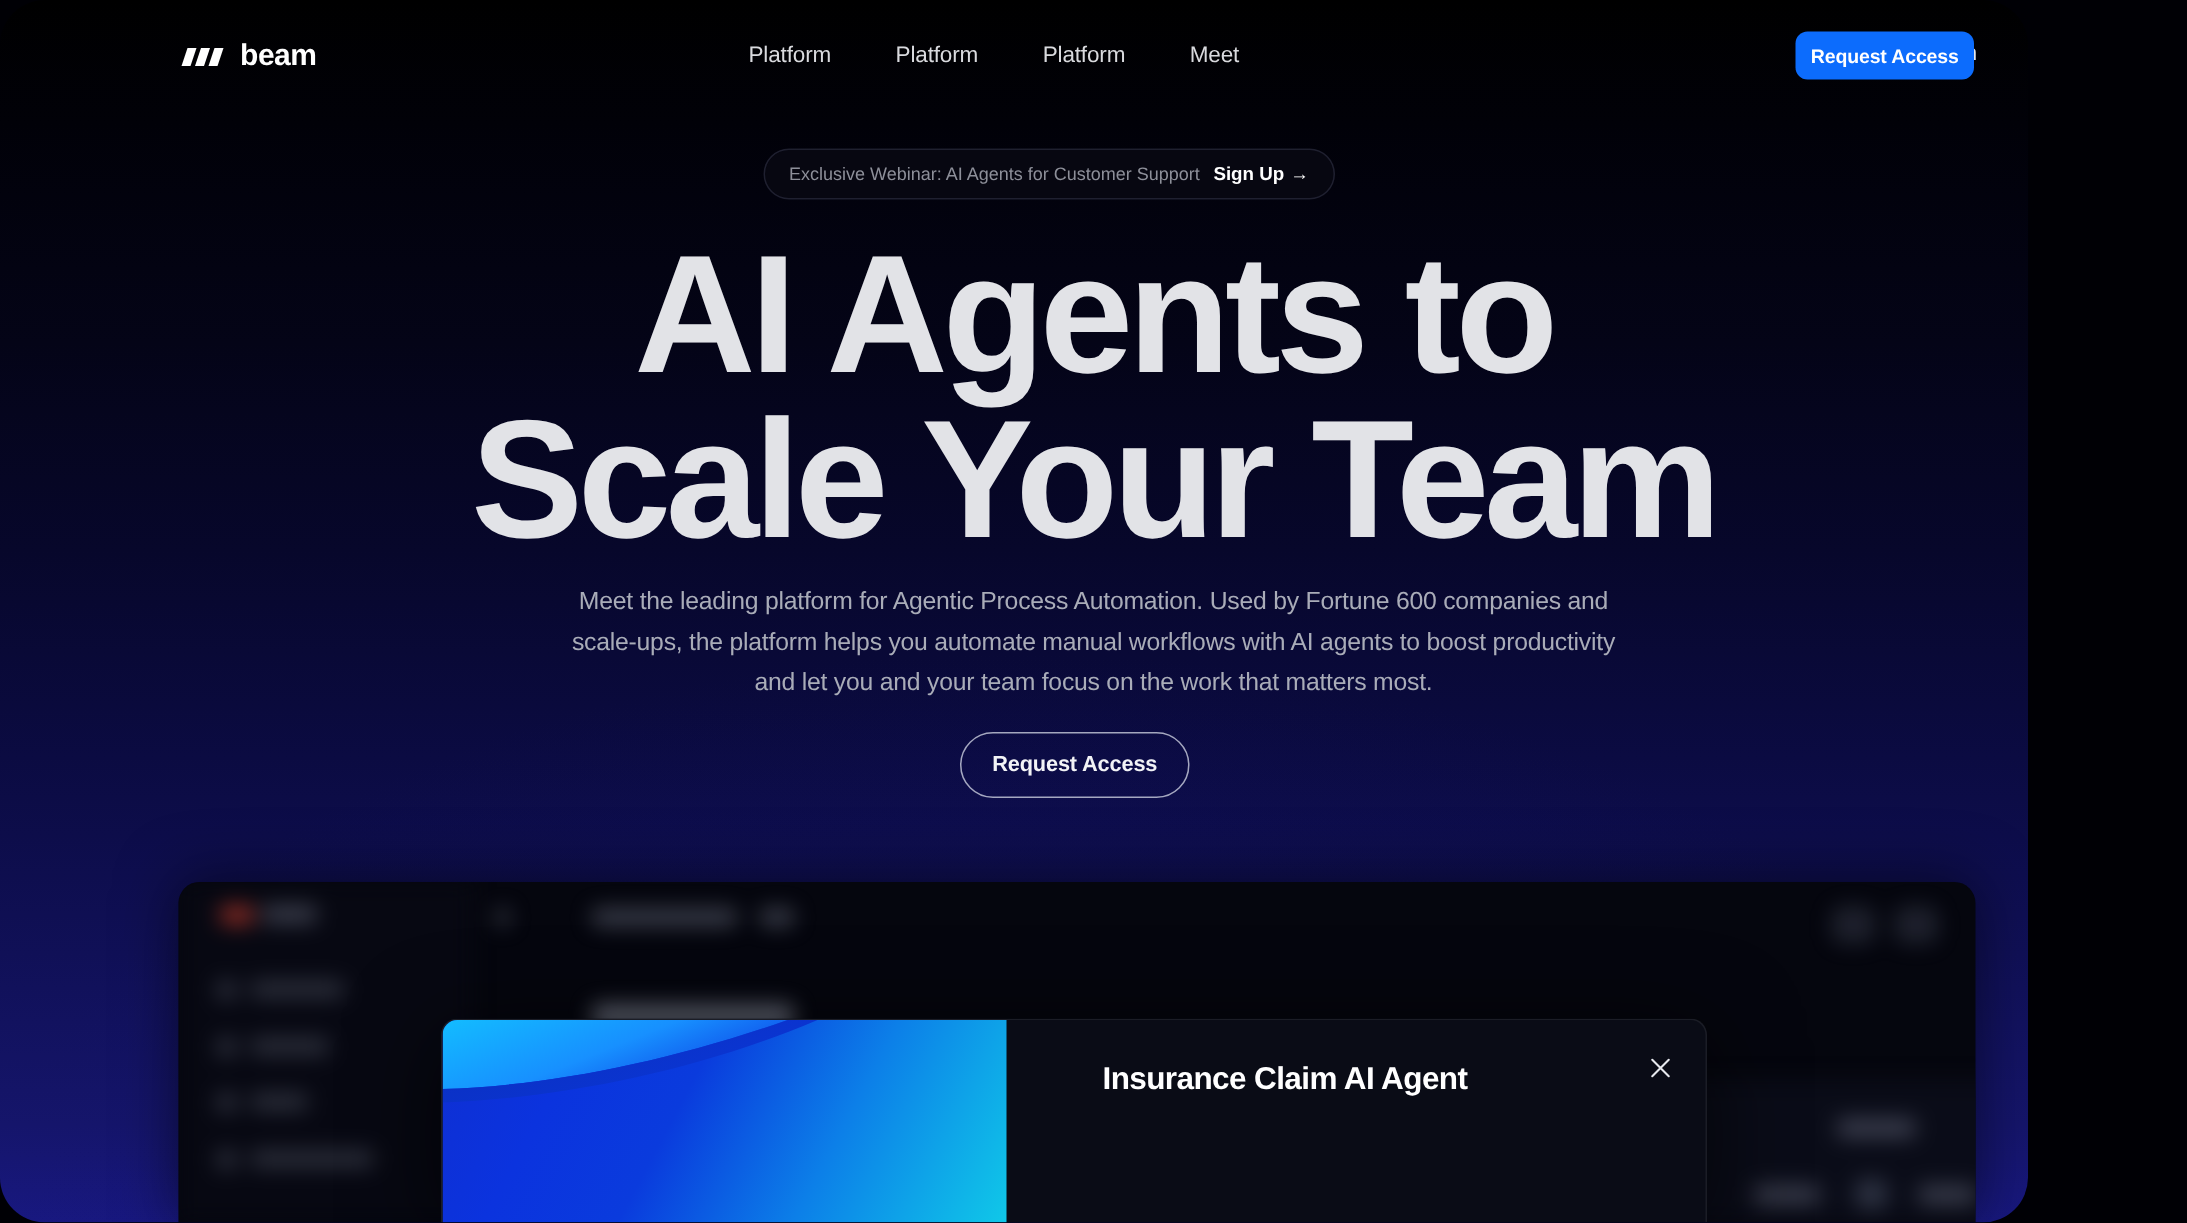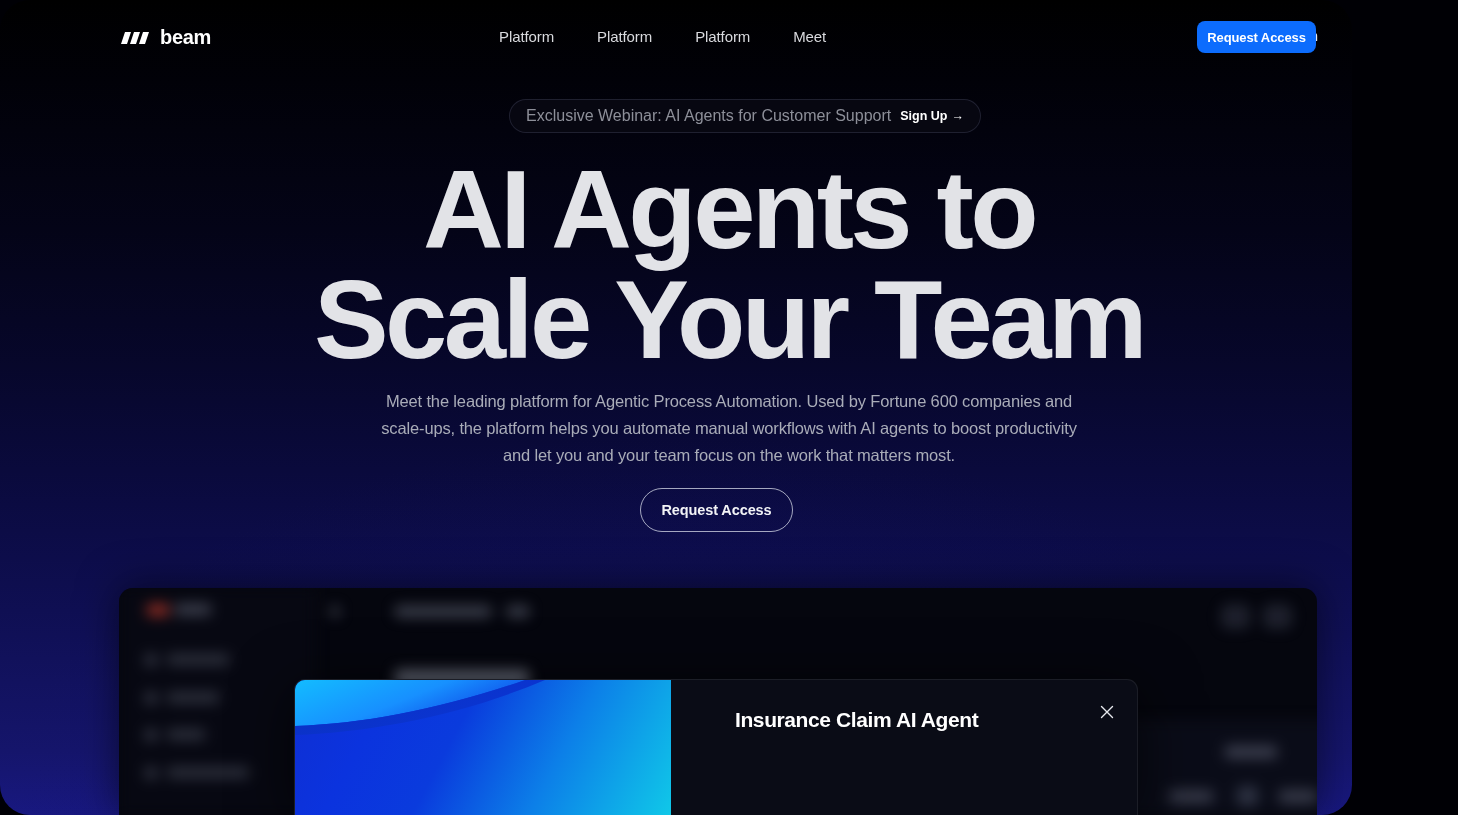--- a/index.html
+++ b/index.html
@@ -64,21 +64,21 @@
 
   
   .pill{
     position:absolute; left:509px; top:99px;
     height:34px; border-radius:17px;
     background:rgba(8,8,18,0.88);
     border:1px solid rgba(120,125,160,0.22);
     display:flex; align-items:center; padding:0 16px; gap:9px;
     z-index:30;
   }
-  .pill-text{ font-size:16px; color:#8d8f99; white-space:nowrap; }
+  .pill-text{ font-size:12px; color:#8d8f99; white-space:nowrap; }
   .pill-cta{
     font-size:12.5px; color:#ffffff; font-weight:bold; white-space:nowrap;
     display:flex; align-items:center; gap:4px; text-decoration:none;
   }
 
   
   .hero{ position:absolute; top:0; left:0; width:1458px; z-index:20; }
   h1.headline{
     position:absolute; top:155px; left:0; width:1458px;
     text-align:center; color:#e2e3e7;

